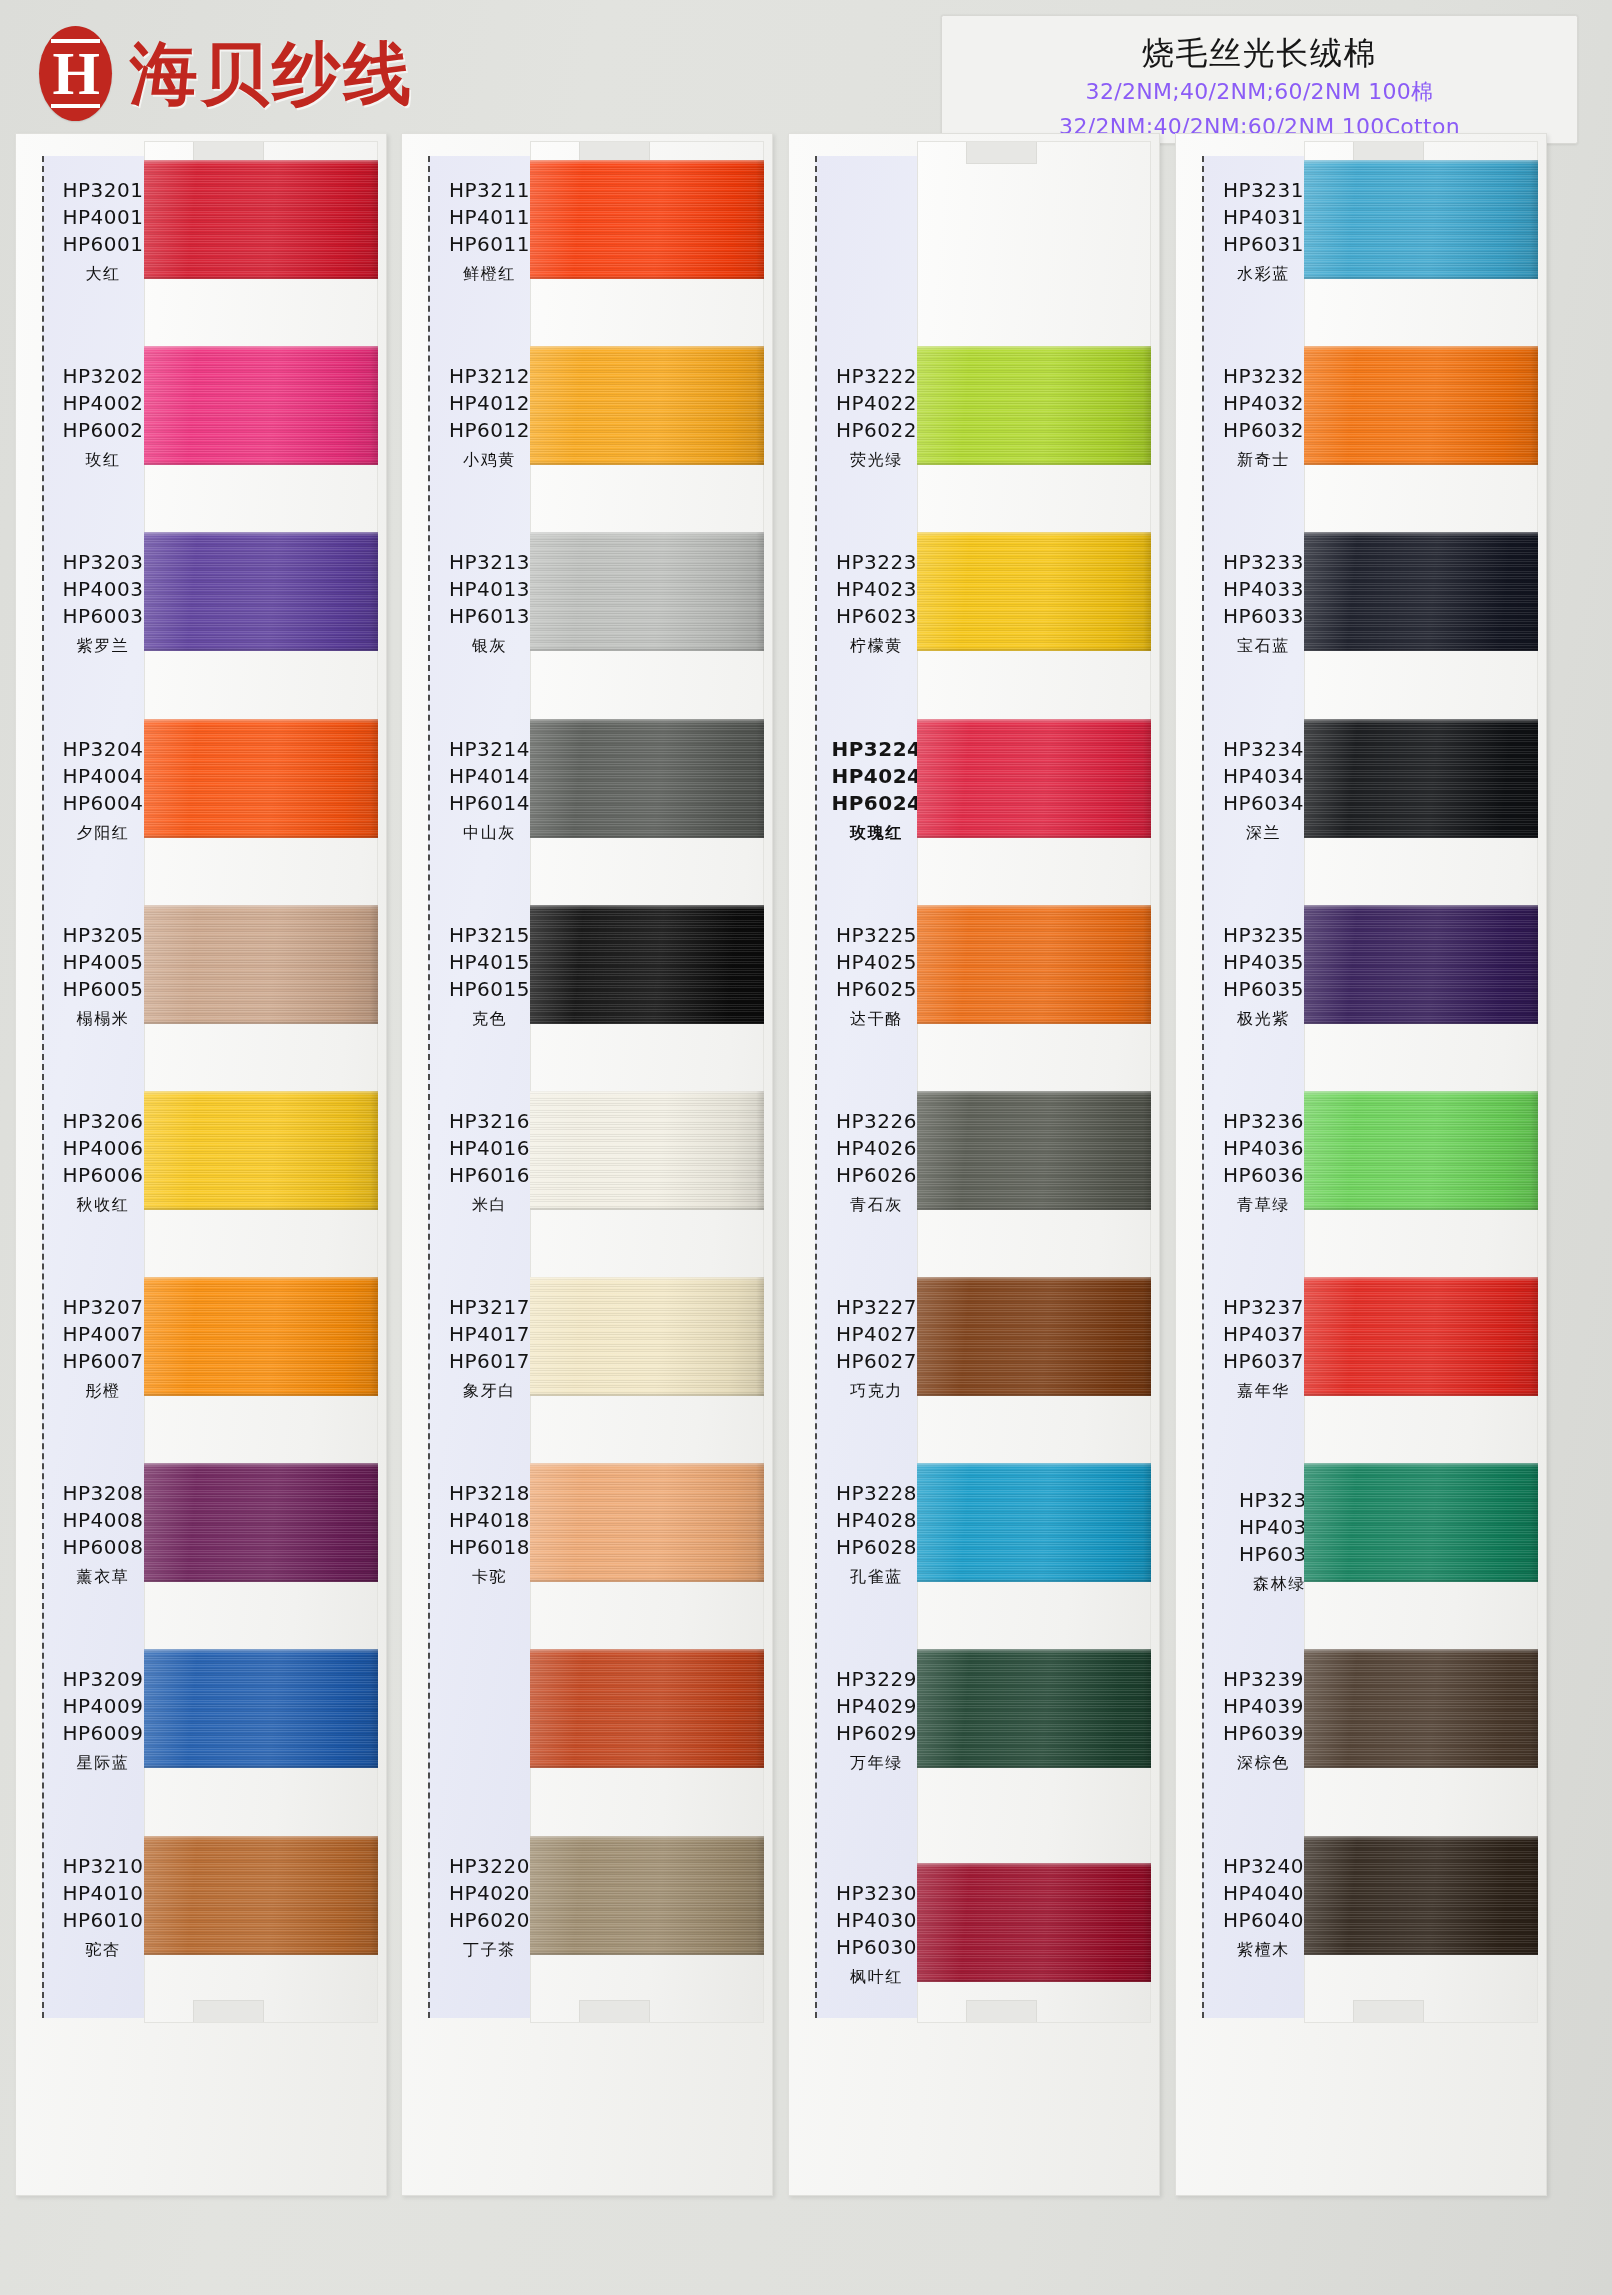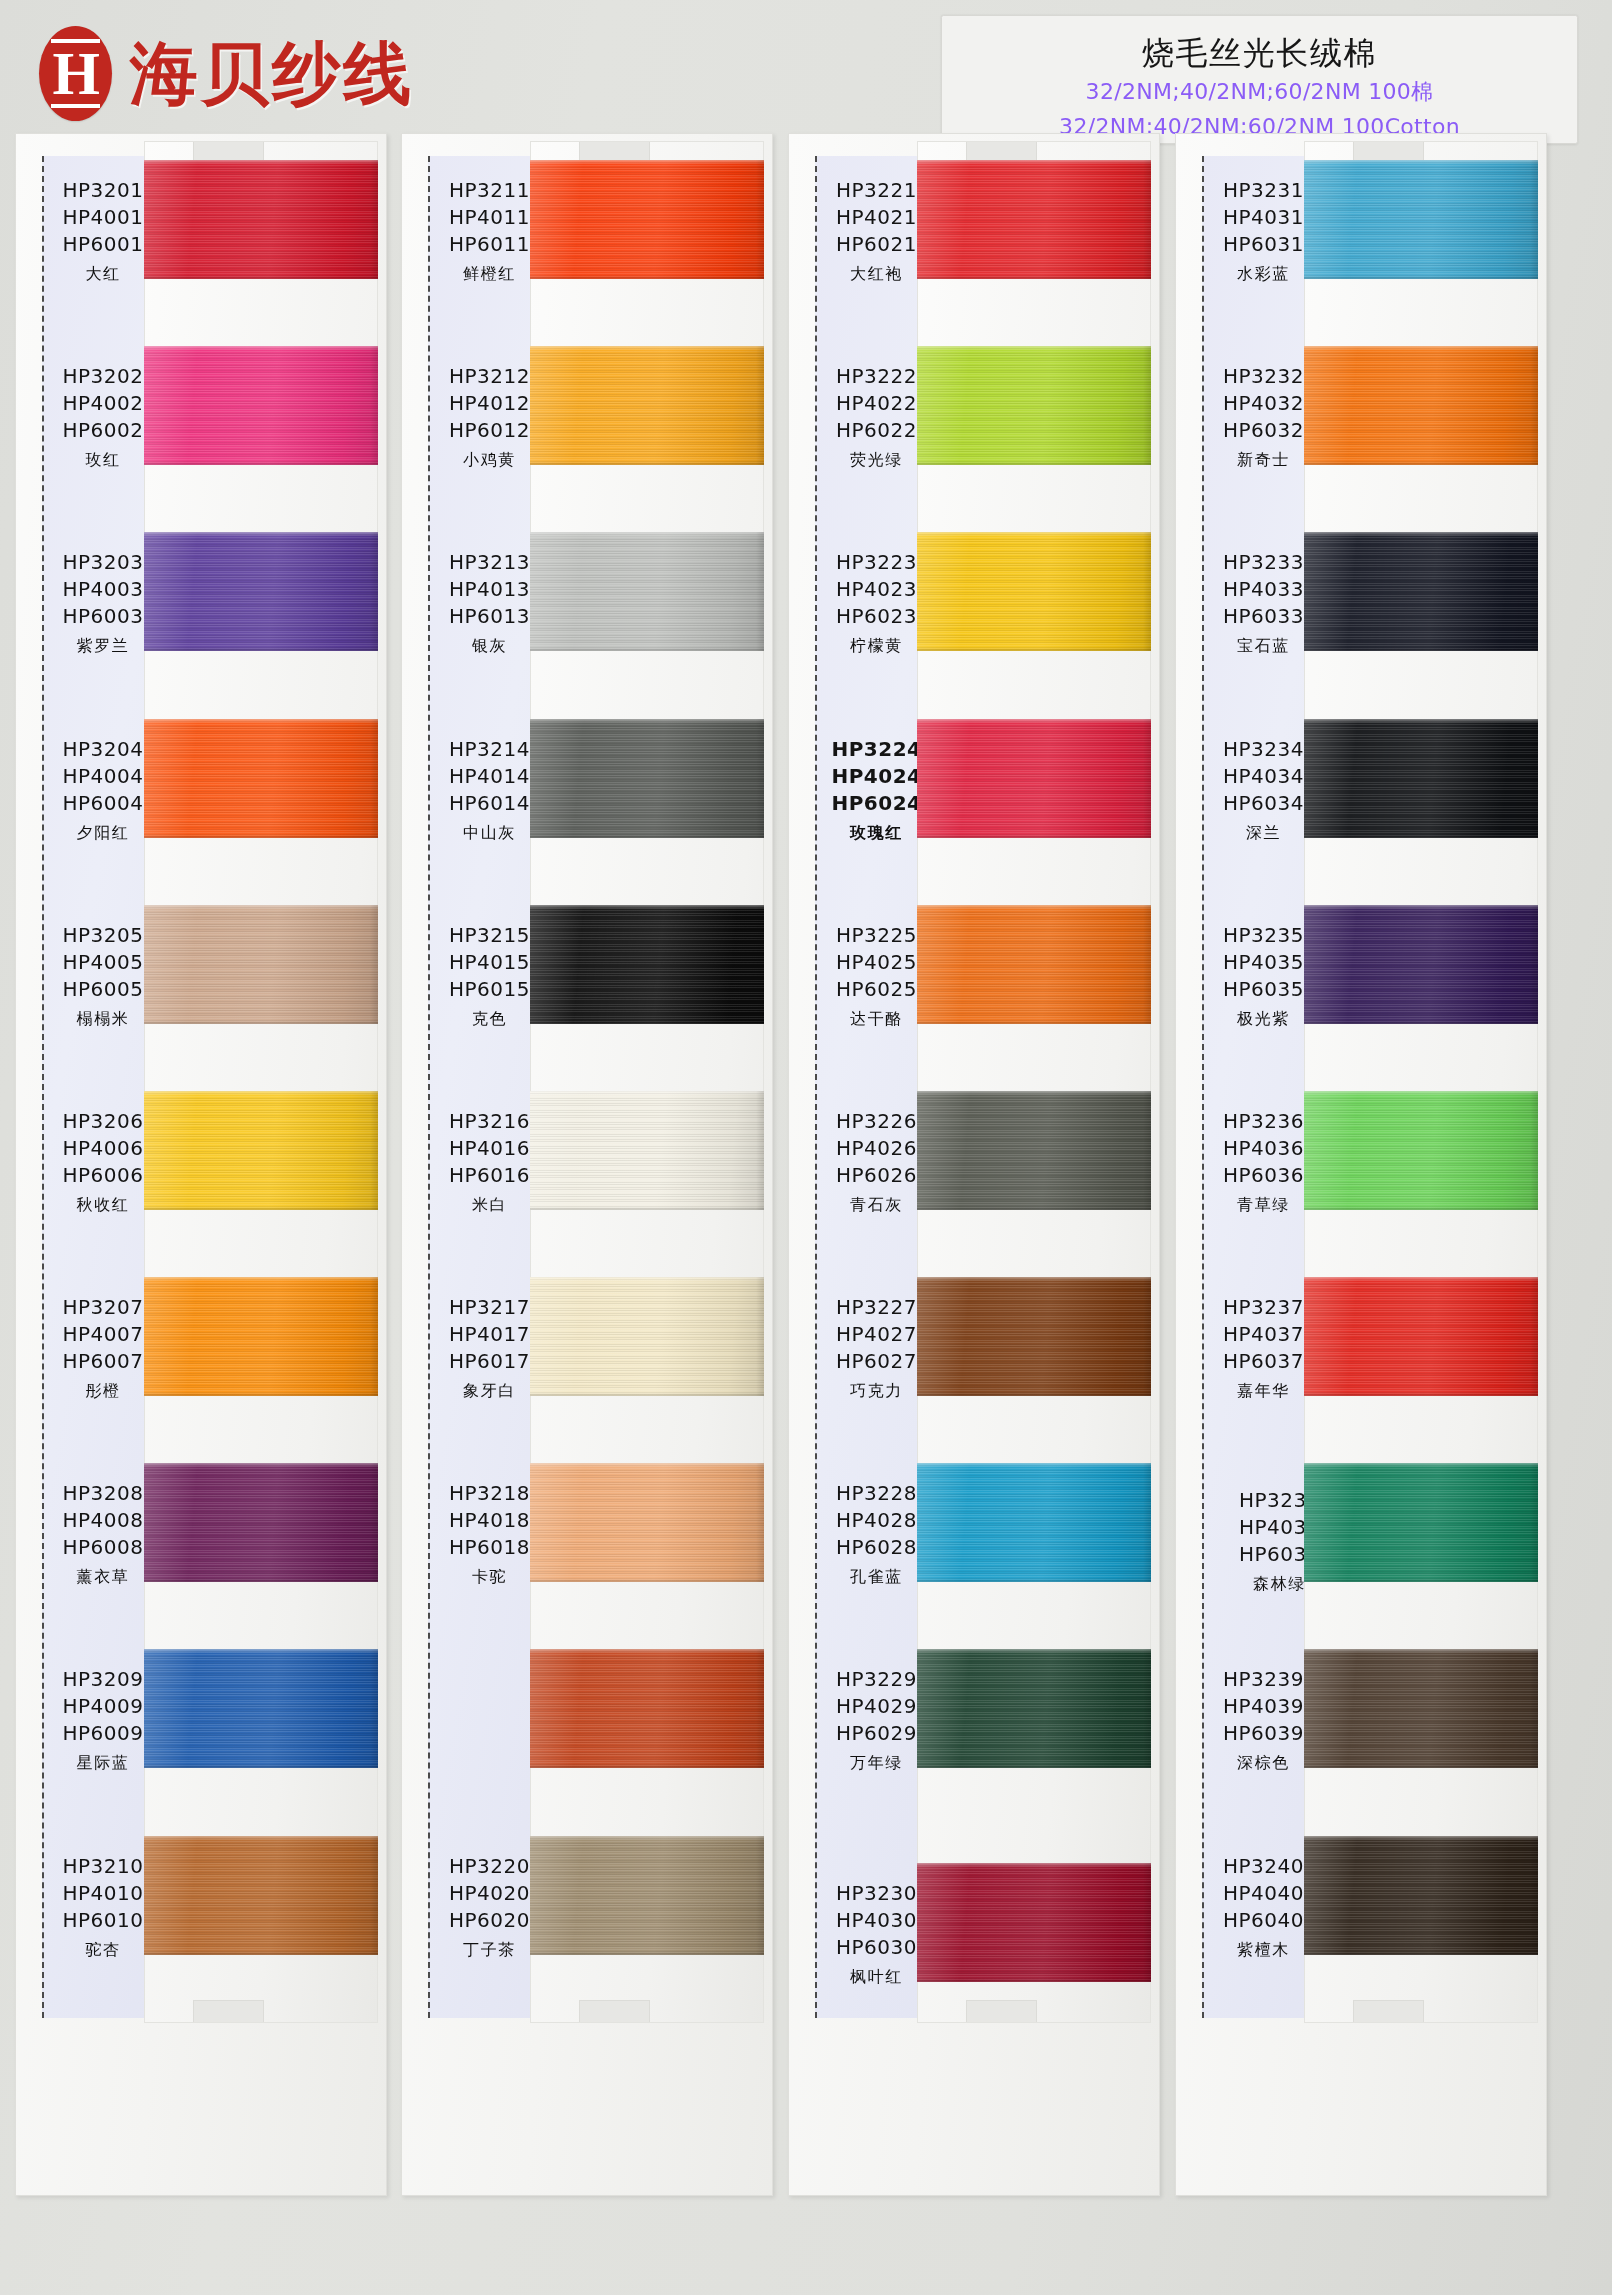--- a/index.html
+++ b/index.html
@@ -511,35 +511,20 @@
         </div>
       </div>
       <div class="column" style="left: 788px;">
         <div class="col-card"></div>
         <div class="label-strip"></div>
         <div class="swatch-board">
           <div class="board-tab"></div>
           <div class="board-tab bottom"></div>
         </div>
         <div class="col-footer"></div>
-        <div class="row" style="top: 21px;">
-          <div class="row-label" style="top: 0px;">
-            <div class="code">HP3221</div>
-            <div class="code">HP4021</div>
-            <div class="code">HP6021</div>
-            <div class="cname">大红袍</div>
-          </div>
-          <div class="swatch" title="HP3221 大红袍" style="top: 6.4px; background: rgb(227, 34, 39);">
-            <div class="yarn"></div>
-            <div class="sheen"></div>
-            <div class="edge"></div>
-            <div class="edge-b"></div>
-            <div class="frayed"></div>
-          </div>
-        </div>
         <div class="row" style="top: 207px;">
           <div class="row-label" style="top: 0px;">
             <div class="code">HP3222</div>
             <div class="code">HP4022</div>
             <div class="code">HP6022</div>
             <div class="cname">荧光绿</div>
           </div>
           <div class="swatch" title="HP3222 荧光绿" style="top: 6.4px; background: rgb(175, 216, 43);">
             <div class="yarn"></div>
             <div class="sheen"></div>

